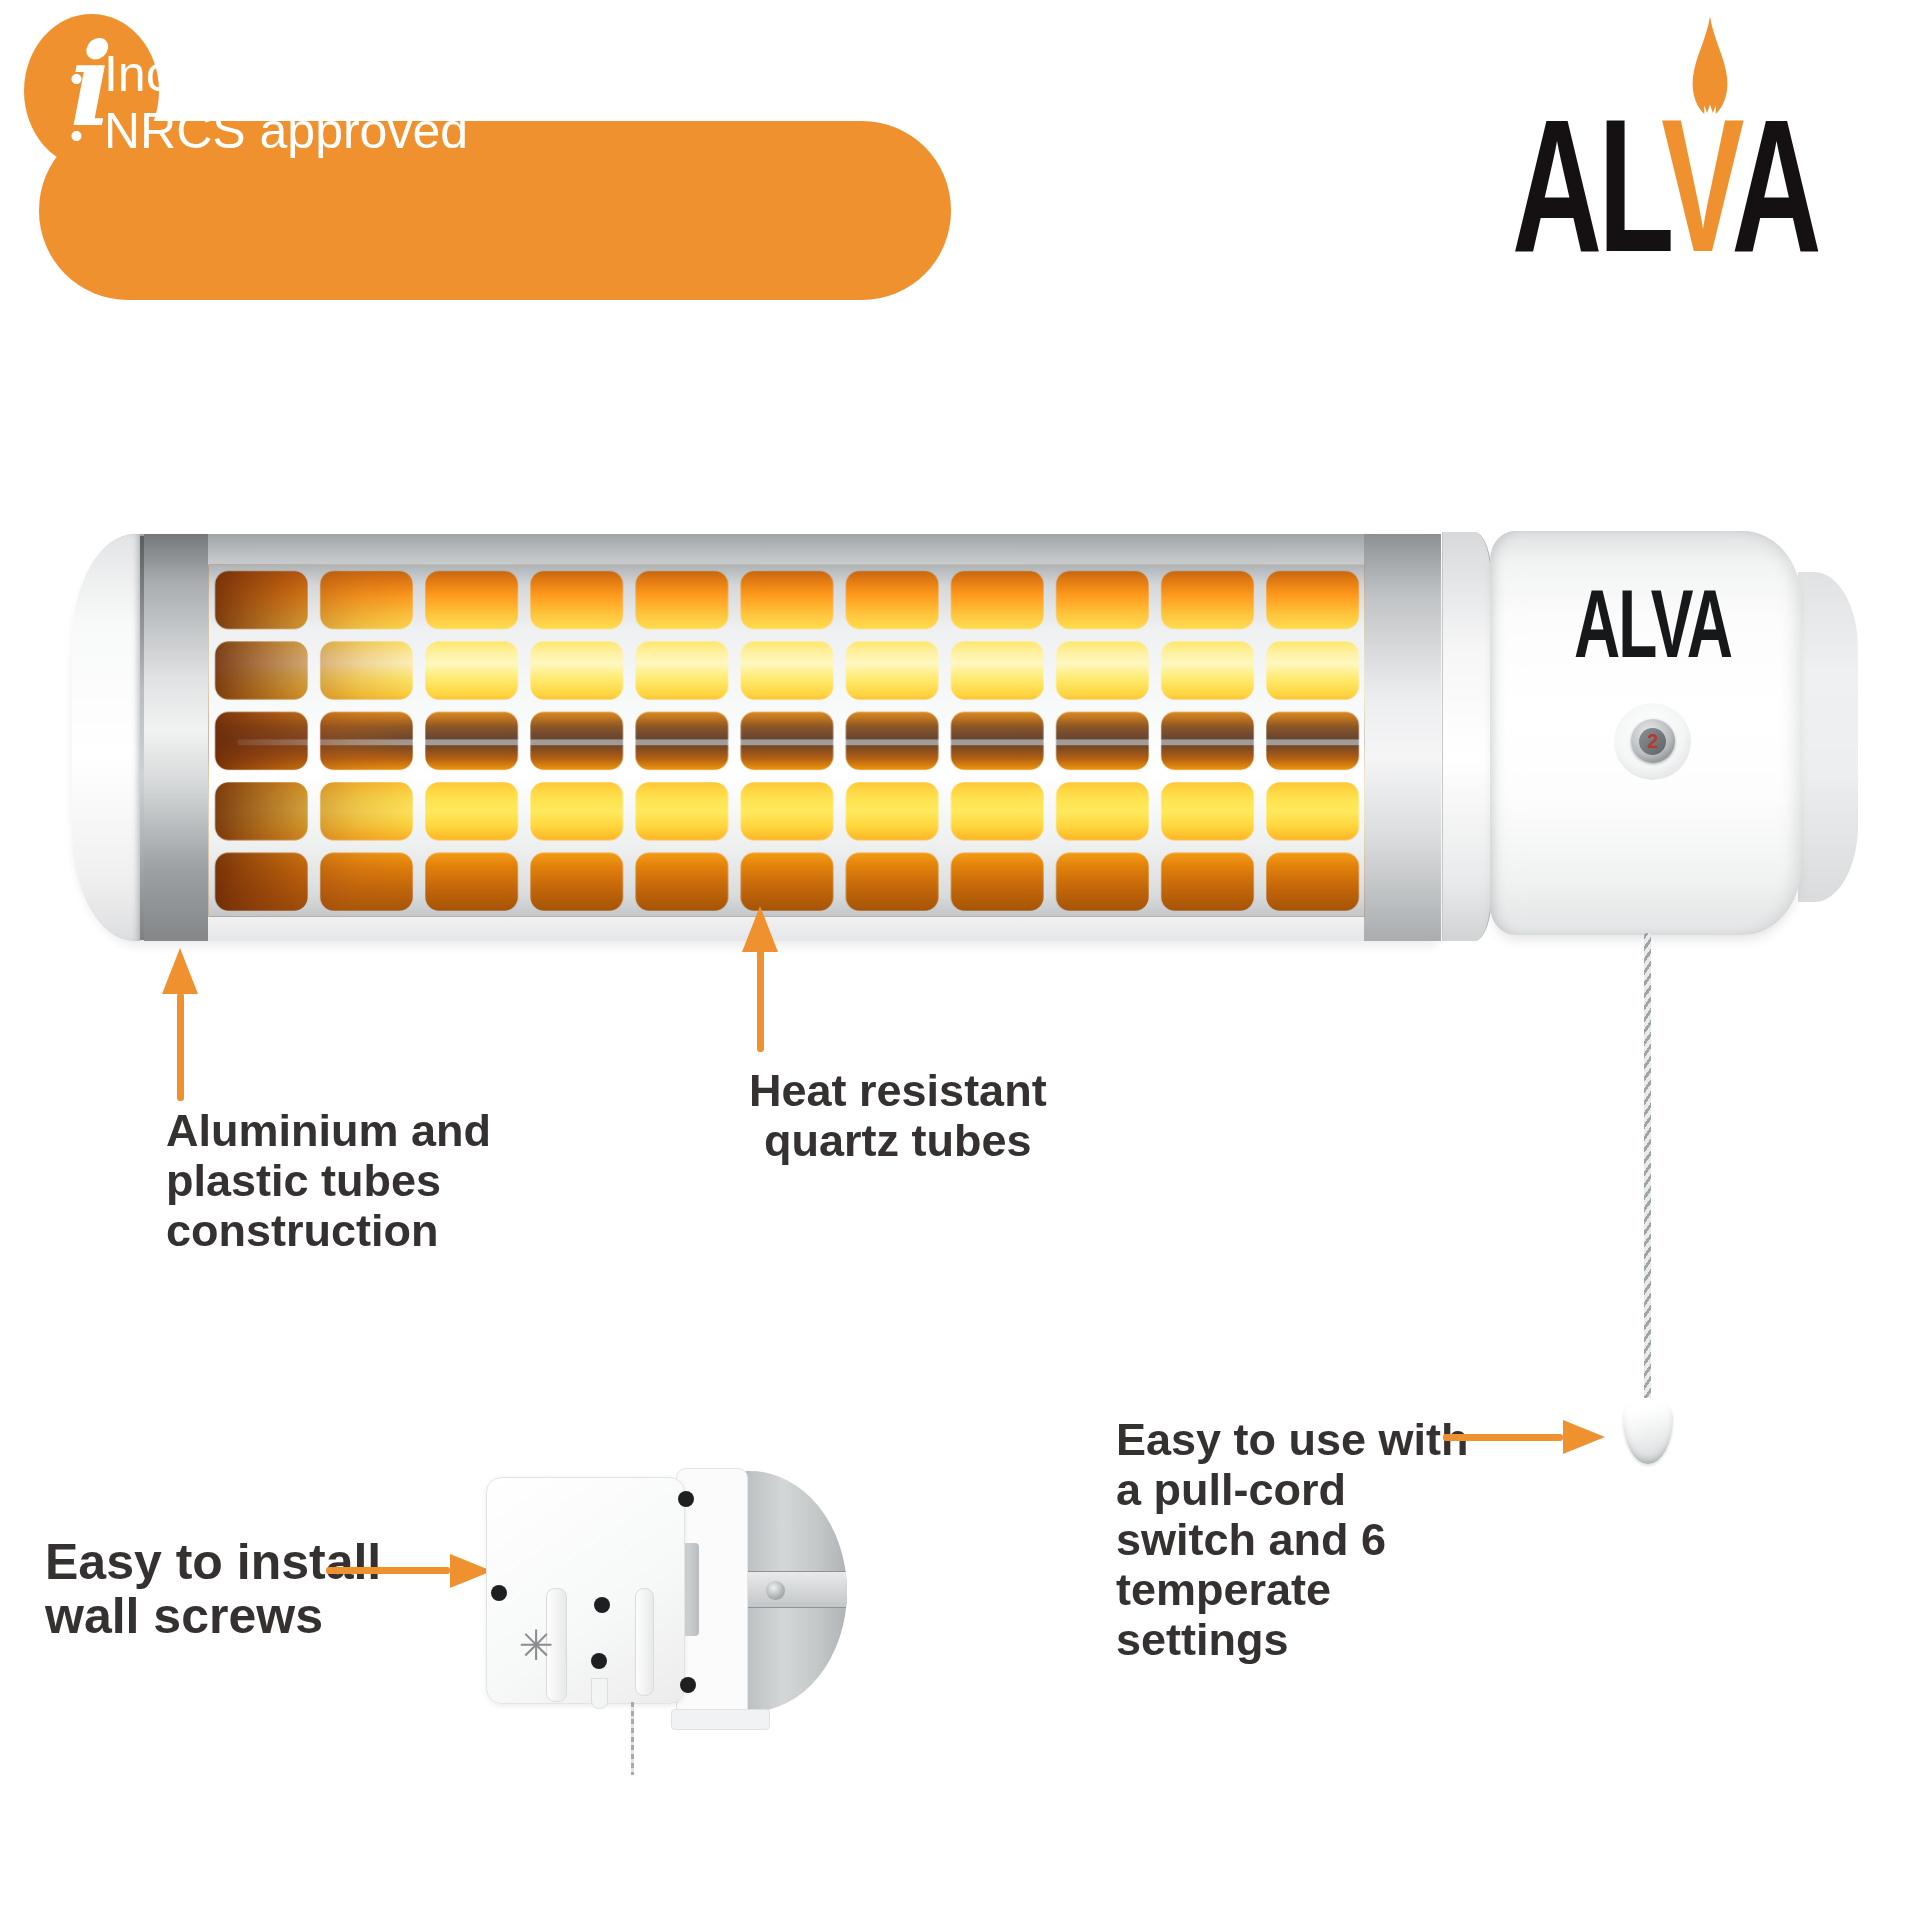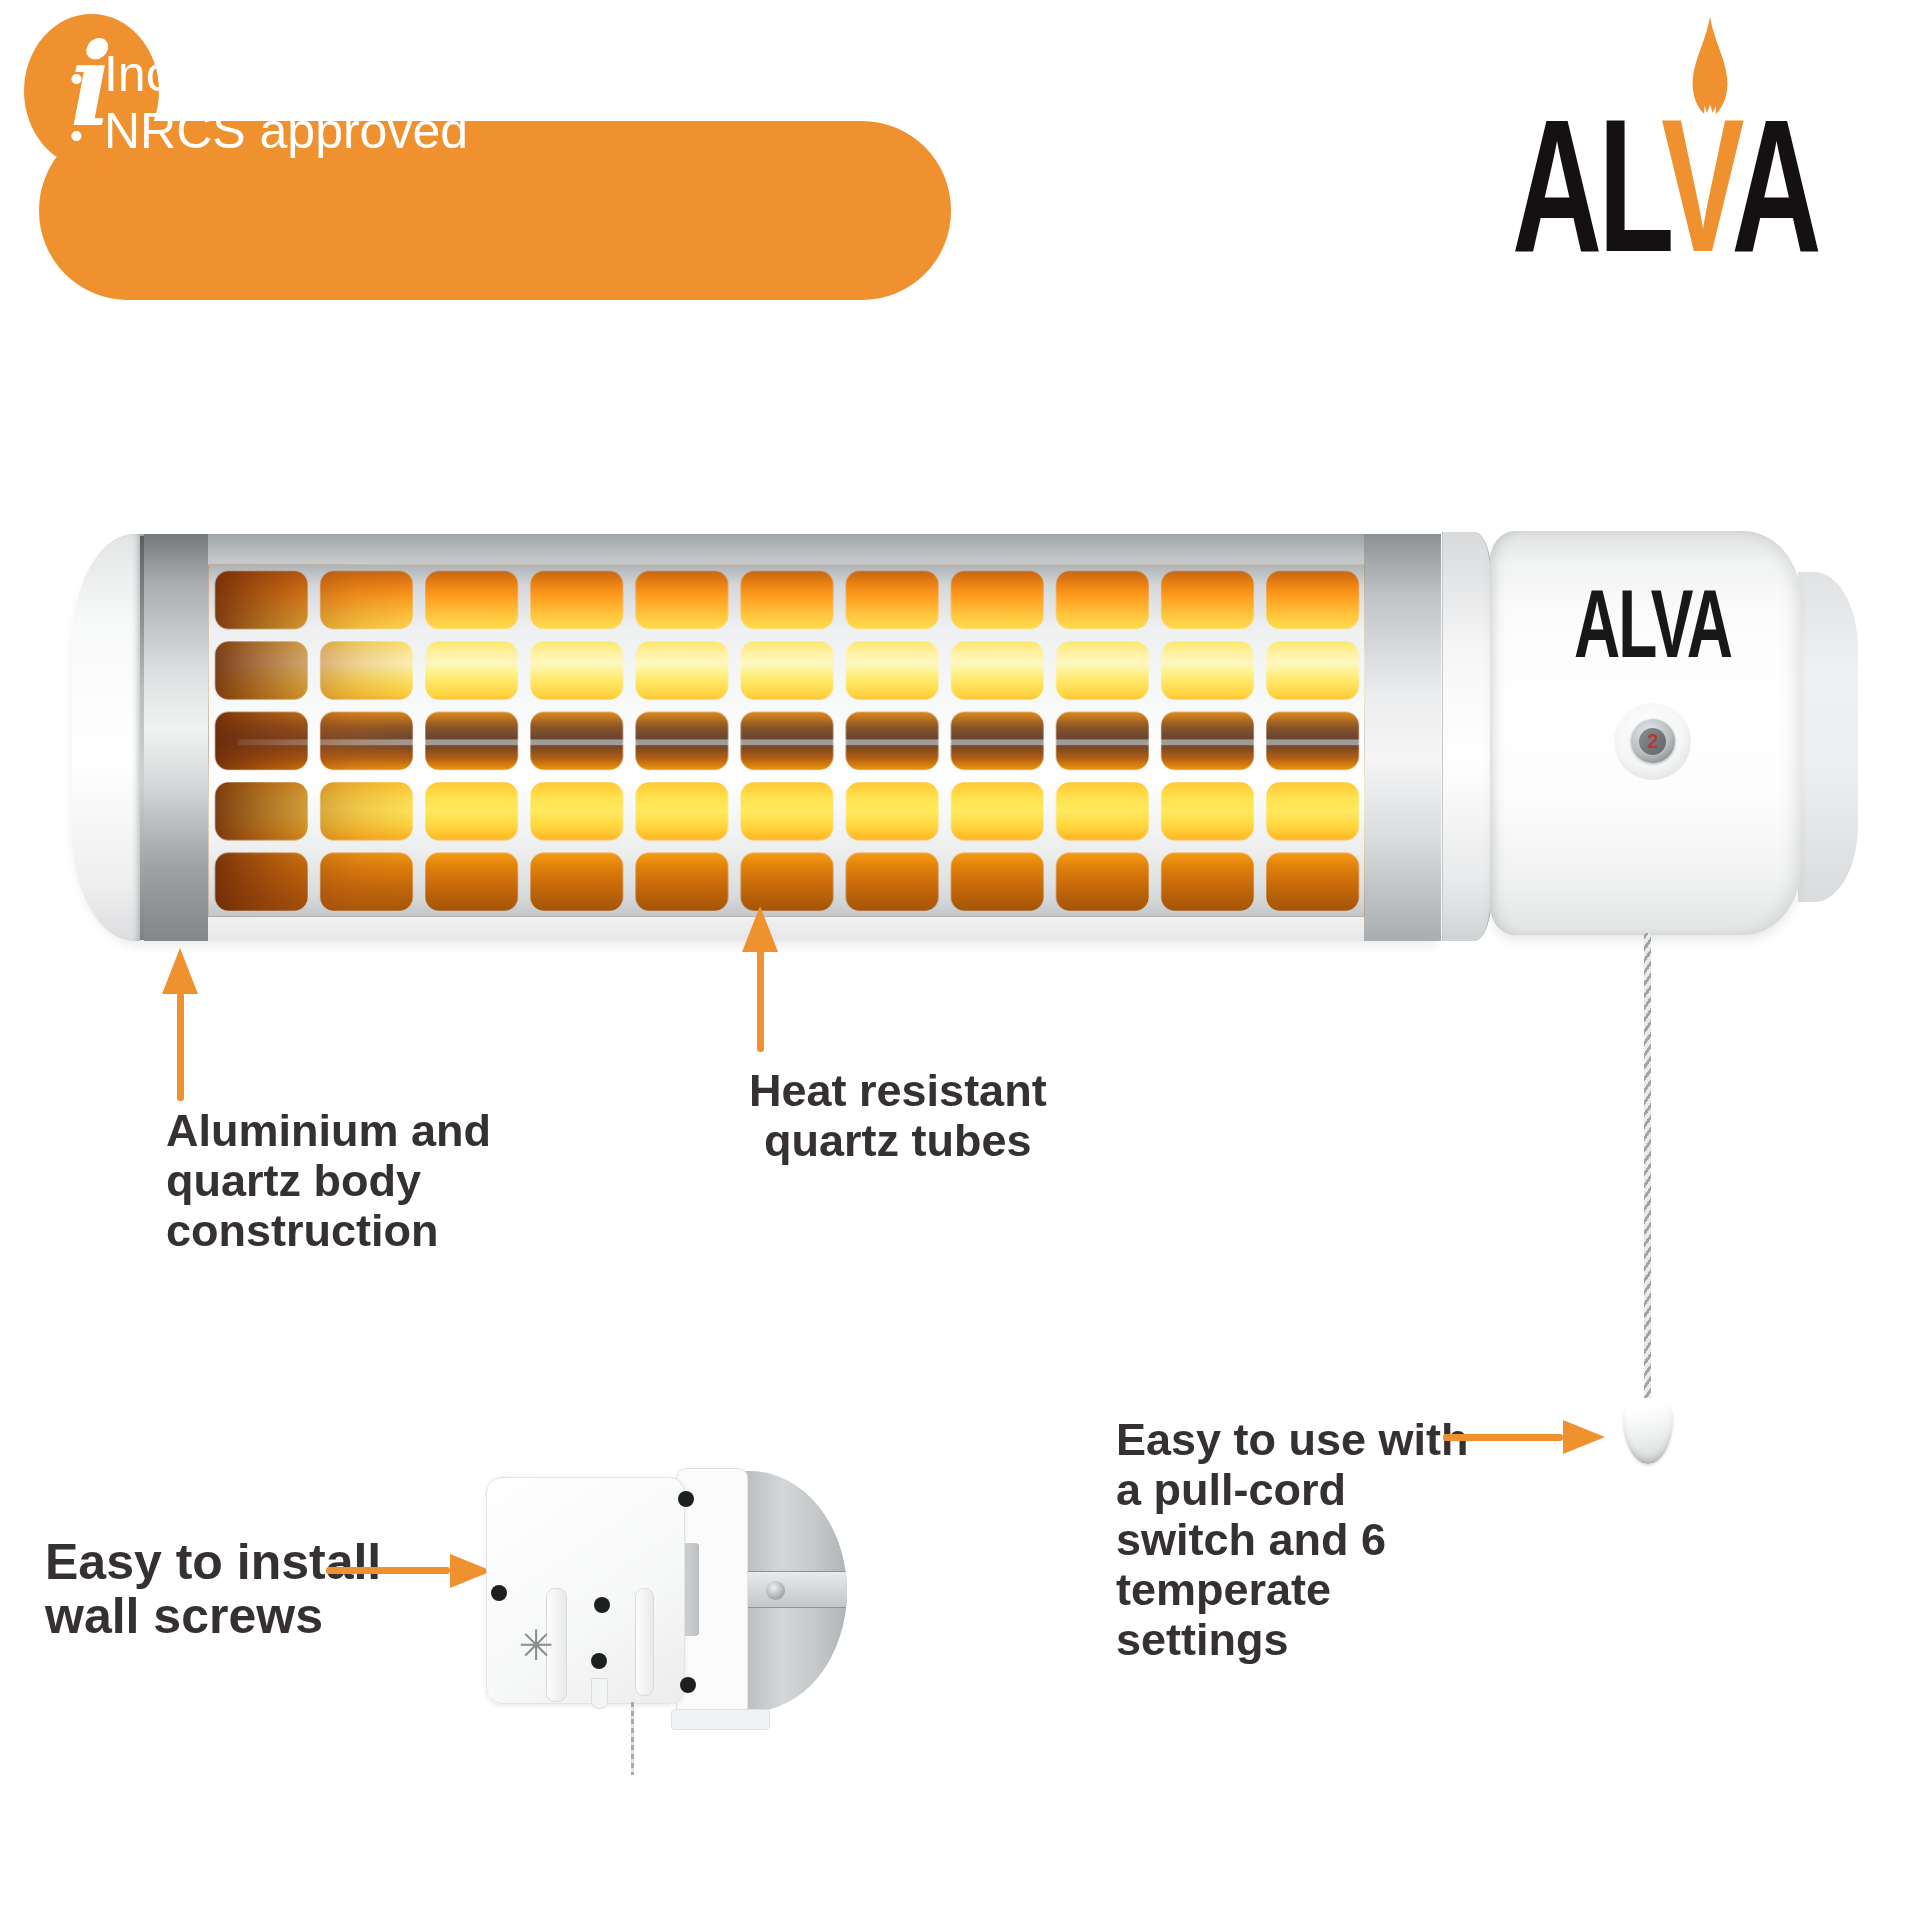--- a/index.html
+++ b/index.html
@@ -272,21 +272,21 @@
 <div class="abs indicator-inner">
   <span>2</span>
 </div>
 <div class="abs pull-cord"></div>
 <div class="abs pull-handle"></div>
 
 <div class="abs arr-head head-up" style="left:162px;top:948px"></div>
 <div class="abs arr-line" style="left:177px;top:993px;width:6.8px;height:108px"></div>
 <div class="abs note note-body">
   <div>Aluminium and</div>
-  <div>quartz body</div>
+  <div>plastic tubes</div>
   <div>construction</div>
 </div>
 
 <div class="abs arr-head head-up" style="left:742px;top:906px"></div>
 <div class="abs arr-line" style="left:757px;top:950px;width:6.8px;height:102px"></div>
 <div class="abs note note-tubes">
   <div>Heat resistant</div>
   <div>quartz tubes</div>
 </div>
 

